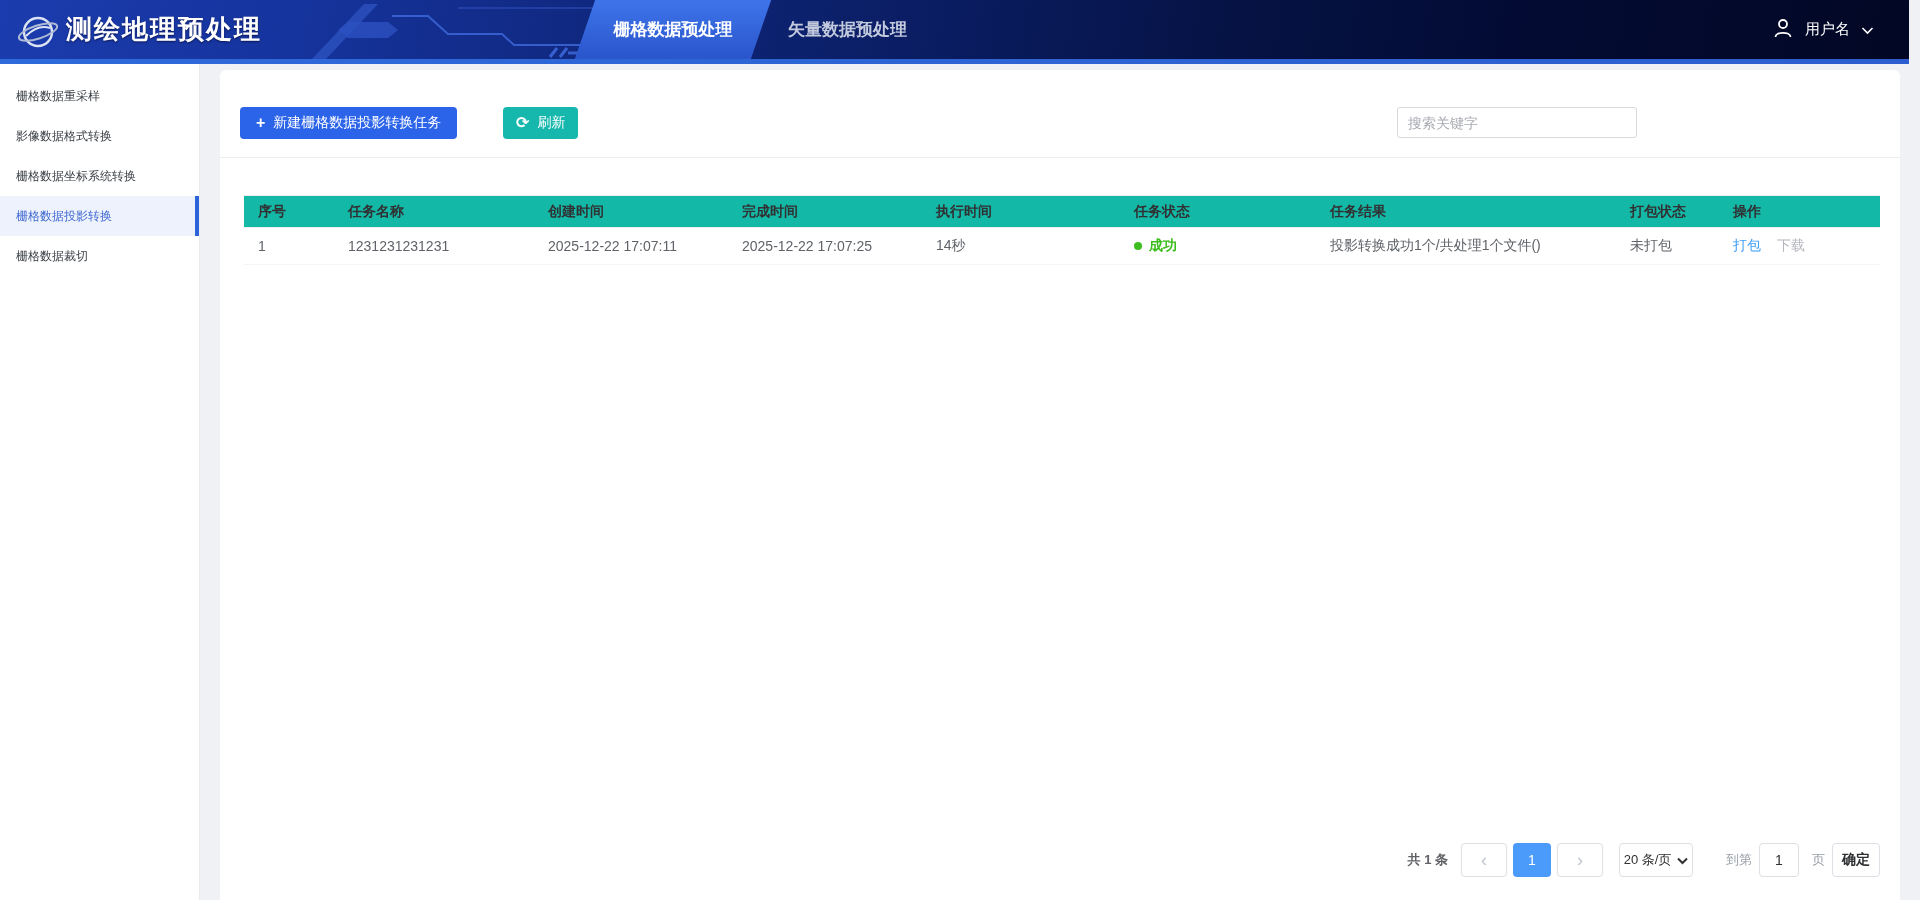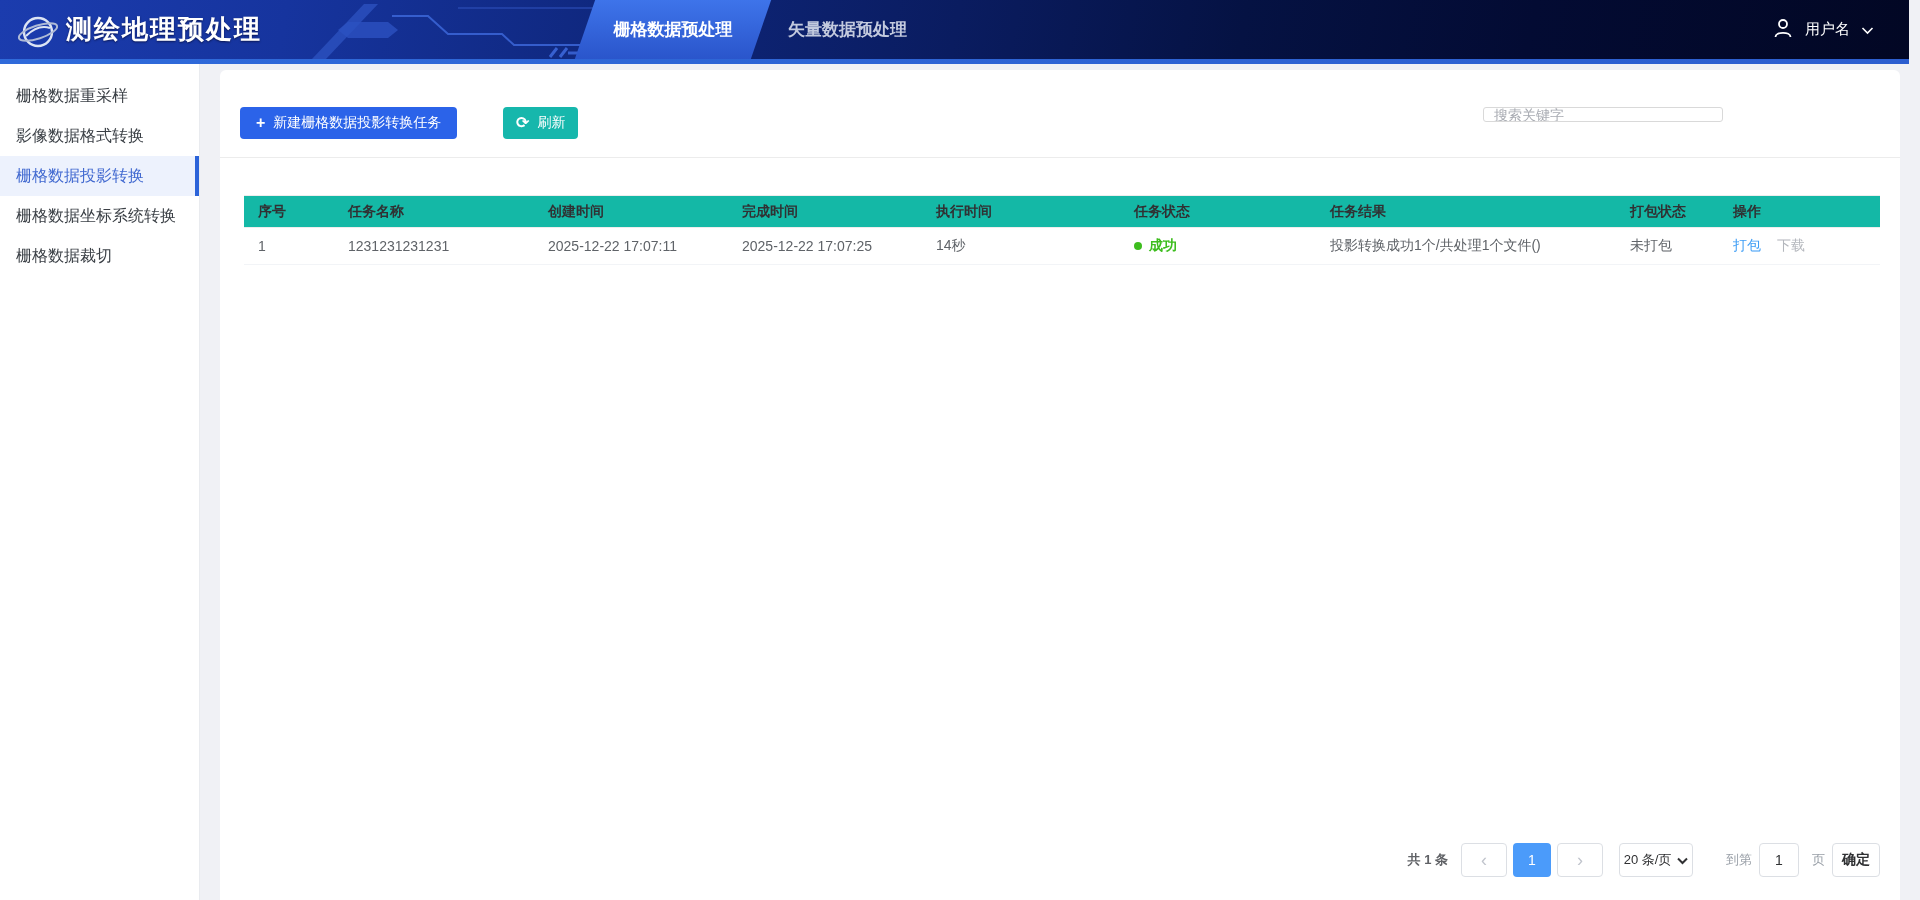--- a/index.html
+++ b/index.html
@@ -46,21 +46,21 @@
   }
   .user-name{ color:#ffffff; font-size:15px; }
 
   
   .sidebar{
     position:absolute; left:0; top:64px; width:200px; height:836px;
     background:#ffffff; border-right:1px solid #e9ebef; padding-top:12px;
   }
   .side-item{
     height:40px; display:flex; align-items:center; padding-left:16px;
-    font-size:16px; color:#3a3f45; cursor:pointer; position:relative;
+    font-size:12px; color:#3a3f45; cursor:pointer; position:relative;
   }
   .side-item.active{ background:#edf2fd; color:#4169d0; }
   .side-item.active::after{
     content:''; position:absolute; right:0; top:0; width:4px; height:100%; background:#2b63d9;
   }
 
   
   .card{
     position:absolute; left:220px; top:70px; width:1680px; height:830px;
     background:#ffffff; border-radius:6px 6px 0 0;
@@ -70,21 +70,21 @@
   .btn{
     position:absolute; top:37px; height:32px; border:none; border-radius:4px;
     color:#fff; font-size:14px; display:flex; align-items:center; gap:8px;
     padding:0 16px; cursor:pointer; font-family:inherit;
   }
   .btn-new{ left:20px; background:#2b63e9; }
   .btn-refresh{ left:283px; background:#16b7ac; padding:0 13px; }
   .btn .ico{ font-size:16px; font-weight:bold; line-height:1; }
 
   .search-box{
-    position:absolute; top:37px; left:1263px; width:240px; height:15px;
+    position:absolute; top:37px; left:1177px; width:240px; height:31px;
     border:1px solid #d9d9d9; border-radius:3px; display:flex; background:#fff; overflow:hidden;gap:46px;
   }
   .search-box input{
     flex:1; border:none; outline:none; padding:0 10px; font-size:14px; color:#333;
     font-family:inherit; background:transparent;
   }
   .search-box input::placeholder{ color:#a8abb2; }
   .search-btn{
     width:38px; border:none; border-left:1px solid #d9d9d9; background:#fdfdfd;
     display:flex; align-items:center; justify-content:center; cursor:pointer;
@@ -183,22 +183,22 @@
         <polyline points="1.5,2 6.5,7 11.5,2"></polyline>
       </svg>
     </span>
   </div>
   <div class="header-line"></div>
 </div>
 
 <div class="sidebar">
   <div class="side-item">栅格数据重采样</div>
   <div class="side-item">影像数据格式转换</div>
+  <div class="side-item">栅格数据坐标系统转换</div>
   <div class="side-item active">栅格数据投影转换</div>
-  <div class="side-item">栅格数据坐标系统转换</div>
   <div class="side-item">栅格数据裁切</div>
 </div>
 
 <div class="card">
 
   <button class="btn btn-new">
     <span class="ico">+</span>
     <span>新建栅格数据投影转换任务</span>
   </button>
 

